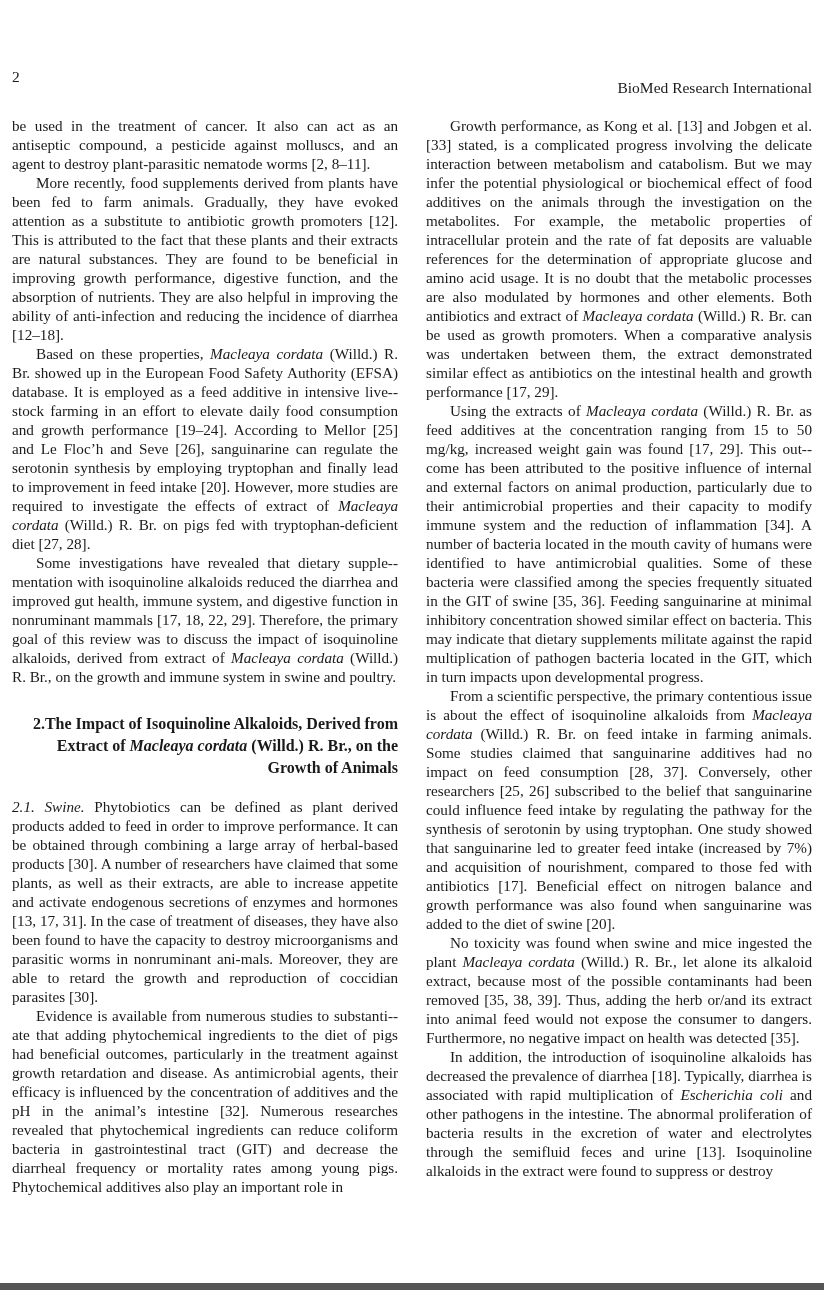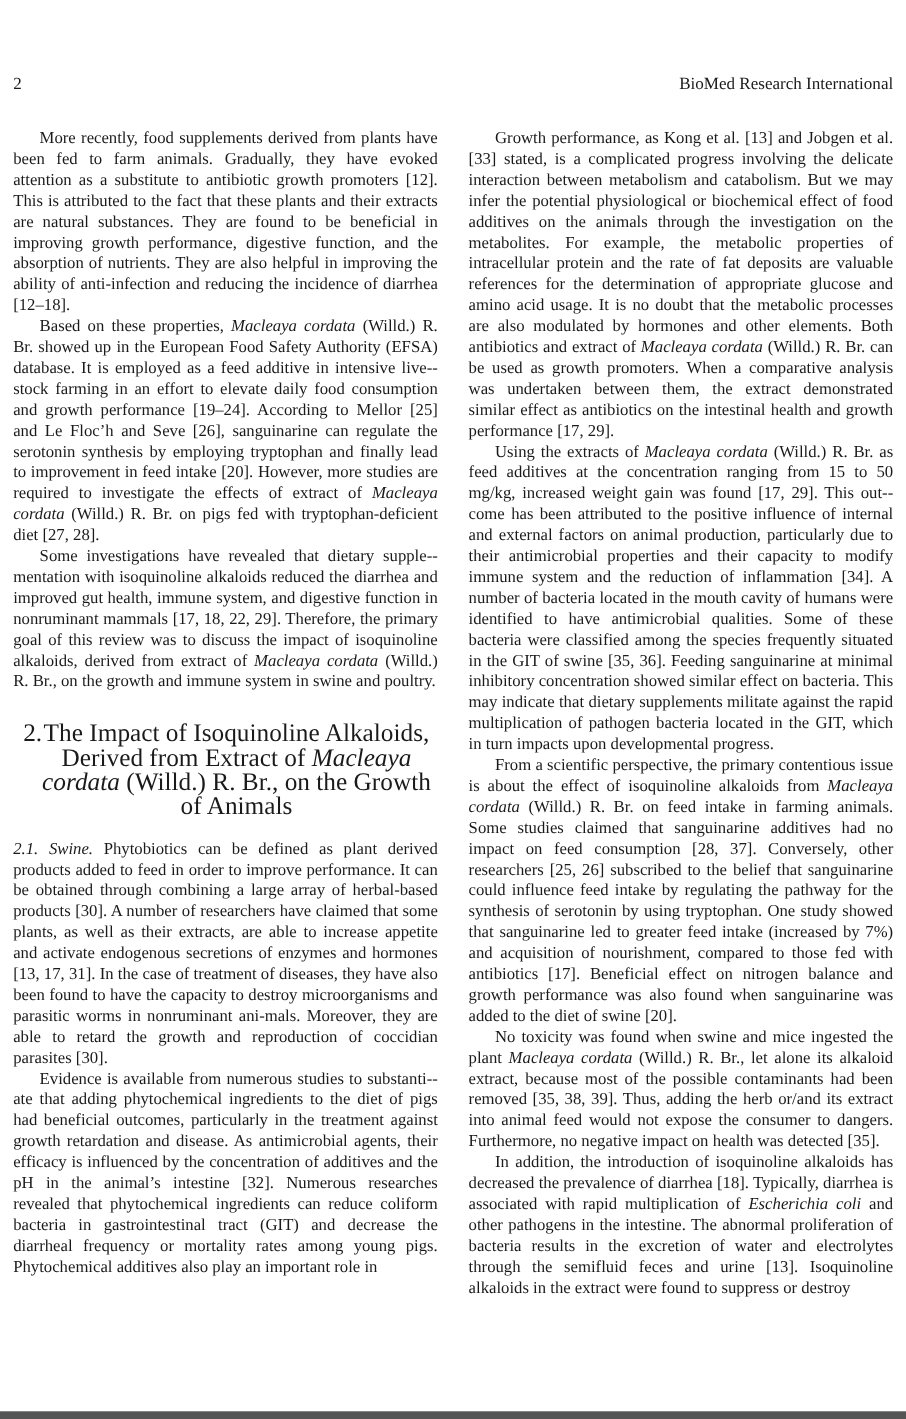--- a/index.html
+++ b/index.html
@@ -2,42 +2,43 @@
 <html><head>
 <meta charset="utf-8">
 <style>
   html, body { margin: 0; padding: 0; }
   body {
     width: 824px; height: 1290px; background: #ffffff; position: relative; overflow: hidden;
     font-family: "Liberation Serif", "DejaVu Serif", serif; color: #1a1a1a;
   }
   .running-head { position: absolute; top: 68px; left: 12px; right: 12px; height: 20px; font-size: 15.5px; }
   .page-num { position: absolute; left: 0; top: 0; }
-  .journal { position: absolute; right: 0; top: 0; }
+  .journal { position: absolute; right: 0; top: 11px; }
   .col { position: absolute; top: 116px; width: 386px; font-size: 15.2px; line-height: 19px; text-align: justify; hyphens: manual; }
   .col.left { left: 12px; }
   .col.right { left: 426px; }
   .col p { margin: 0; }
   .col p.indent { text-indent: 24px; }
   .col p.noindent { text-indent: 0; }
-  .heading { font-weight: normal; font-size: 23px; line-height: 22px; margin: 27px 0 18px 0 !important; padding-left: 20px; text-indent: -20px !important; text-align: center; }
+  .heading { font-weight: bold; font-size: 16px; line-height: 22px; margin: 27px 0 18px 0 !important; padding-left: 20px; text-indent: -20px !important; text-align: right; }
   .heading .num { display: inline-block; width: 20px; text-indent: 0; }
   .subhead { font-style: italic; margin-top: 40px; }
   em { font-style: italic; }
   .bottom-bar { position: absolute; left: 0; right: 0; bottom: 0; height: 7px; background: #555555; }
 </style>
 </head>
 <body>
 
 <div class="running-head">
   <span class="page-num">2</span>
   <span class="journal">BioMed Research International</span>
 </div>
 
 <div class="col left" id="col-left">
+    <p class="noindent"><span>be used in the treatment of cancer. It also can act as an antiseptic compound, a pesticide against molluscs, and an agent to destroy plant-parasitic nematode worms [2, 8–11].</span></p>
     <p class="indent"><span>More recently, food supplements derived from plants have been fed to farm animals. Gradually, they have evoked attention as a substitute to antibiotic growth promoters [12]. This is attributed to the fact that these plants and their extracts are natural substances. They are found to be beneficial in improving growth performance, digestive function, and the absorption of nutrients. They are also helpful in improving the ability of anti-infection and reducing the incidence of diarrhea [12–18].</span></p>
     <p class="indent"><span>Based on these properties, </span><em>Macleaya cordata</em><span> (Willd.) R. Br. showed up in the European Food Safety Authority (EFSA) database. It is employed as a feed additive in intensive live-­stock farming in an effort to elevate daily food consumption and growth performance [19–24]. According to Mellor [25] and Le Floc’h and Seve [26], sanguinarine can regulate the serotonin synthesis by employing tryptophan and finally lead to improvement in feed intake [20]. However, more studies are required to investigate the effects of extract of </span><em>Macleaya cordata</em><span> (Willd.) R. Br. on pigs fed with tryptophan-deficient diet [27, 28].</span></p>
     <p class="indent"><span>Some investigations have revealed that dietary supple-­mentation with isoquinoline alkaloids reduced the diarrhea and improved gut health, immune system, and digestive function in nonruminant mammals [17, 18, 22, 29]. Therefore, the primary goal of this review was to discuss the impact of isoquinoline alkaloids, derived from extract of </span><em>Macleaya cordata</em><span> (Willd.) R. Br., on the growth and immune system in swine and poultry.</span></p>
     <h2 class="heading"><span class="num">2.</span><span>The Impact of Isoquinoline Alkaloids, Derived from Extract of </span><em>Macleaya cordata</em><span> (Willd.) R. Br., on the Growth of Animals</span></h2>
     <p class="noindent"><span class="subhead">2.1. Swine.</span><span> Phytobiotics can be defined as plant derived products added to feed in order to improve performance. It can be obtained through combining a large array of herbal-­based products [30]. A number of researchers have claimed that some plants, as well as their extracts, are able to increase appetite and activate endogenous secretions of enzymes and hormones [13, 17, 31]. In the case of treatment of diseases, they have also been found to have the capacity to destroy microorganisms and parasitic worms in nonruminant ani-­mals. Moreover, they are able to retard the growth and reproduction of coccidian parasites [30].</span></p>
     <p class="indent"><span>Evidence is available from numerous studies to substanti-­ate that adding phytochemical ingredients to the diet of pigs had beneficial outcomes, particularly in the treatment against growth retardation and disease. As antimicrobial agents, their efficacy is influenced by the concentration of additives and the pH in the animal’s intestine [32]. Numerous researches revealed that phytochemical ingredients can reduce coliform bacteria in gastrointestinal tract (GIT) and decrease the diarrheal frequency or mortality rates among young pigs. Phytochemical additives also play an important role in</span></p>
   </div>
 <div class="col right" id="col-right">
     <p class="indent"><span>Growth performance, as Kong et al. [13] and Jobgen et al. [33] stated, is a complicated progress involving the delicate interaction between metabolism and catabolism. But we may infer the potential physiological or biochemical effect of food additives on the animals through the investigation on the metabolites. For example, the metabolic properties of intracellular protein and the rate of fat deposits are valuable references for the determination of appropriate glucose and amino acid usage. It is no doubt that the metabolic processes are also modulated by hormones and other elements. Both antibiotics and extract of </span><em>Macleaya cordata</em><span> (Willd.) R. Br. can be used as growth promoters. When a comparative analysis was undertaken between them, the extract demonstrated similar effect as antibiotics on the intestinal health and growth performance [17, 29].</span></p>
     <p class="indent"><span>Using the extracts of </span><em>Macleaya cordata</em><span> (Willd.) R. Br. as feed additives at the concentration ranging from 15 to 50 mg/kg, increased weight gain was found [17, 29]. This out-­come has been attributed to the positive influence of internal and external factors on animal production, particularly due to their antimicrobial properties and their capacity to modify immune system and the reduction of inflammation [34]. A number of bacteria located in the mouth cavity of humans were identified to have antimicrobial qualities. Some of these bacteria were classified among the species frequently situated in the GIT of swine [35, 36]. Feeding sanguinarine at minimal inhibitory concentration showed similar effect on bacteria. This may indicate that dietary supplements militate against the rapid multiplication of pathogen bacteria located in the GIT, which in turn impacts upon developmental progress.</span></p>

